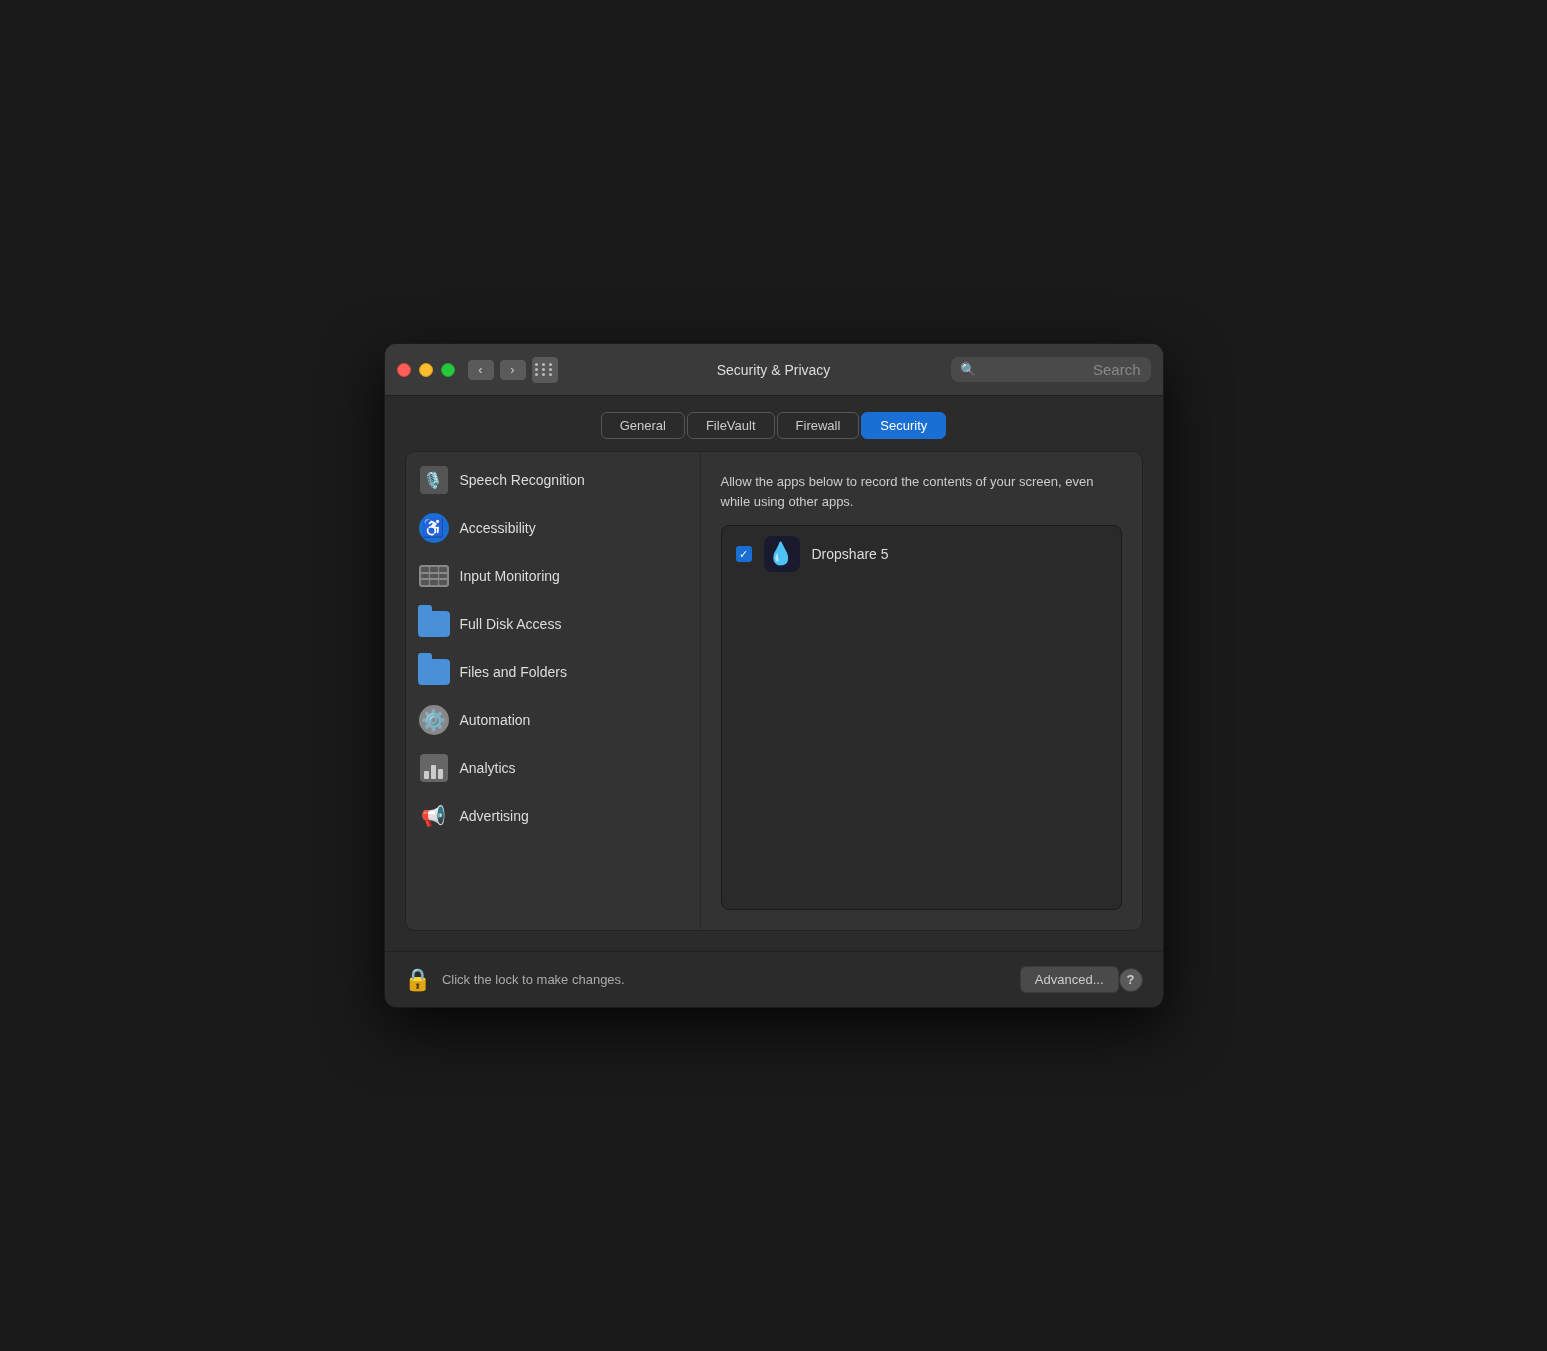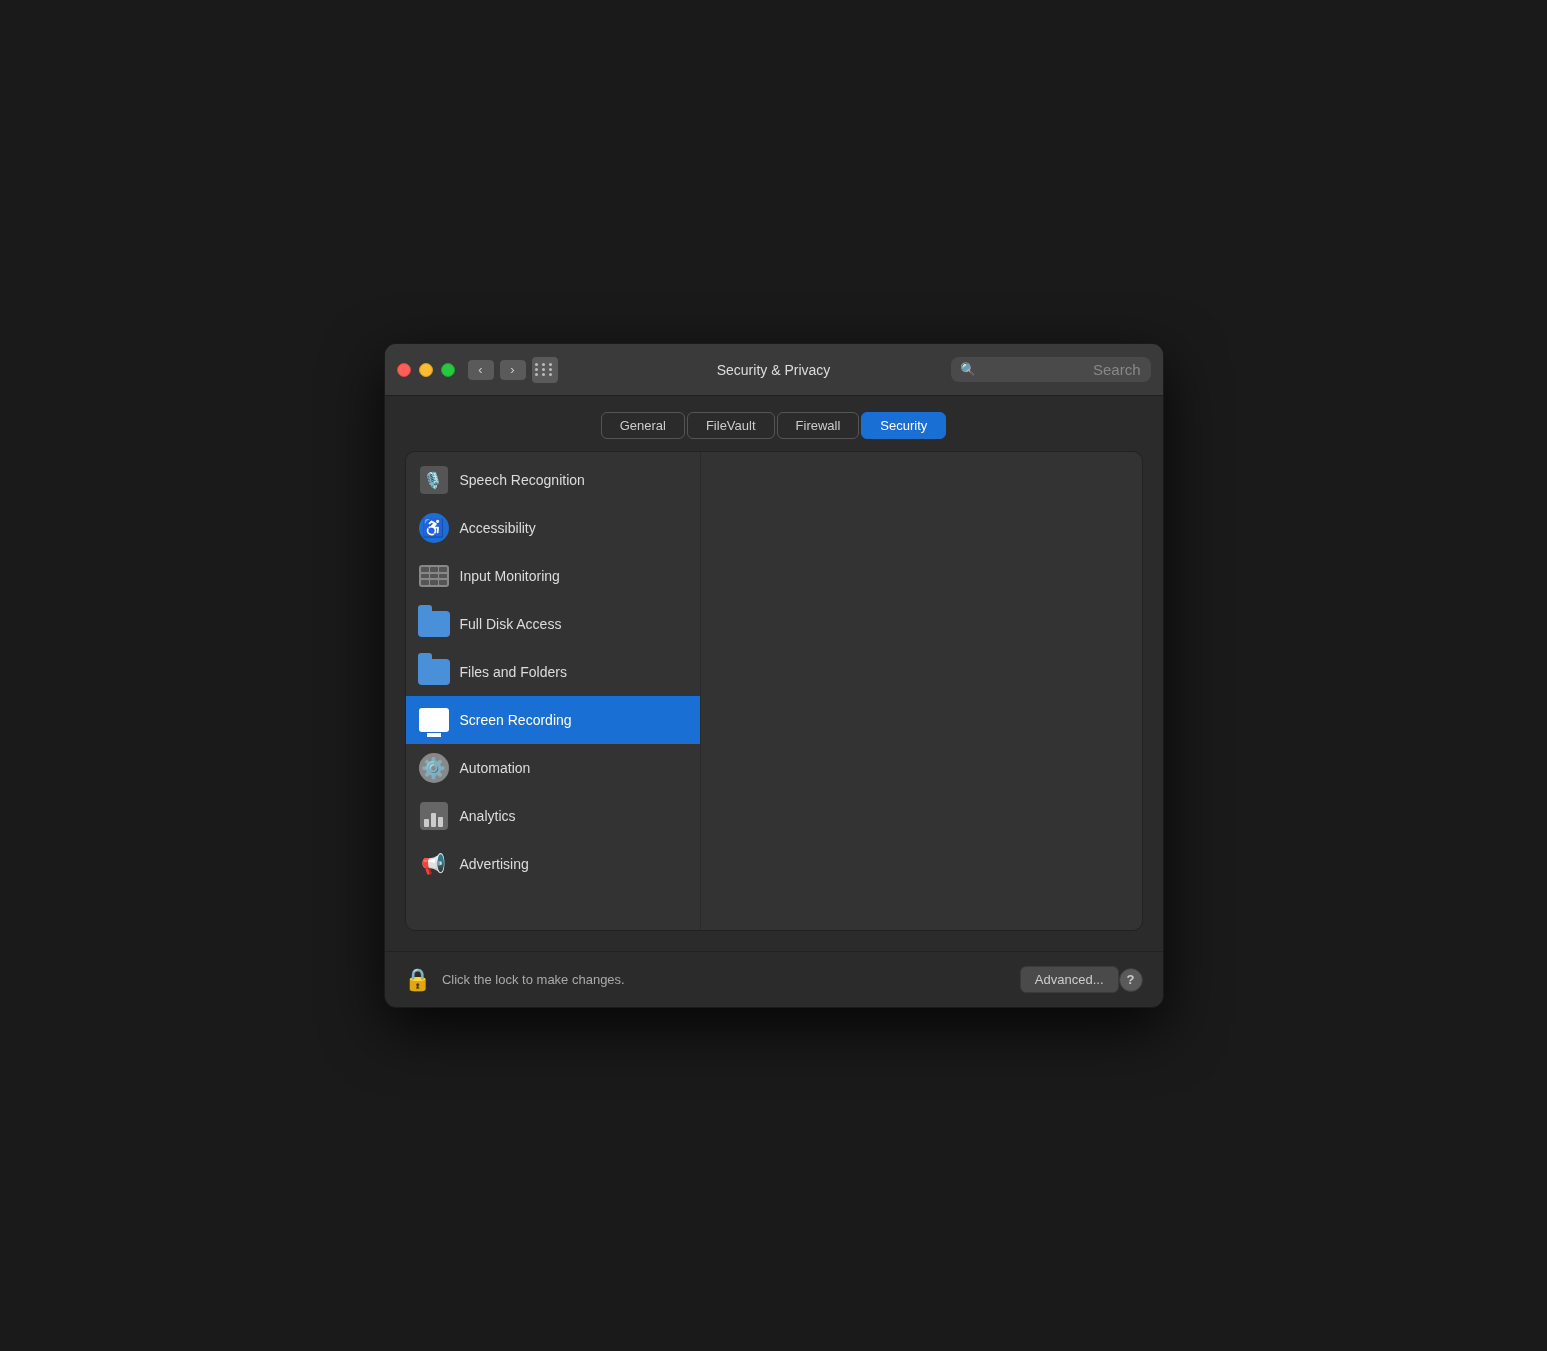--- a/index.html
+++ b/index.html
@@ -543,28 +543,20 @@
           <span>Full Disk Access</span>
         </div>
 
         <div class="sidebar-item">
           <div class="sidebar-icon">
             <div class="icon-folder"></div>
           </div>
           <span>Files and Folders</span>
         </div>
 
-        <div class="sidebar-item active">
-          <div class="sidebar-icon">
-            <div class="icon-monitor">
-              <div class="monitor-screen"></div>
-            </div>
-          </div>
-          <span>Screen Recording</span>
-        </div>
 
         <div class="sidebar-item">
           <div class="sidebar-icon">
             <div class="icon-gear">⚙️</div>
           </div>
           <span>Automation</span>
         </div>
 
         <div class="sidebar-item">
           <div class="sidebar-icon">
@@ -579,20 +571,31 @@
 
         <div class="sidebar-item">
           <div class="sidebar-icon">
             <div class="icon-megaphone">📢</div>
           </div>
           <span>Advertising</span>
         </div>
 
       </div>
 
+      <div class="right-content">
+        <p class="description-text">Allow the apps below to record the contents of your screen, even while using other apps.</p>
+
+        <div class="apps-list">
+          <div class="app-row">
+            <div class="checkbox">✓</div>
+            <div class="app-icon-dropshare">💧</div>
+            <span class="app-name">Dropshare 5</span>
+          </div>
+        </div>
+      </div>
     </div>
   </div>
 
   <div class="bottom-bar">
     <span class="lock-icon">🔒</span>
     <span class="lock-text">Click the lock to make changes.</span>
     <div class="bottom-buttons">
       <button class="advanced-btn">Advanced...</button>
       <div class="help-btn">?</div>
     </div>

